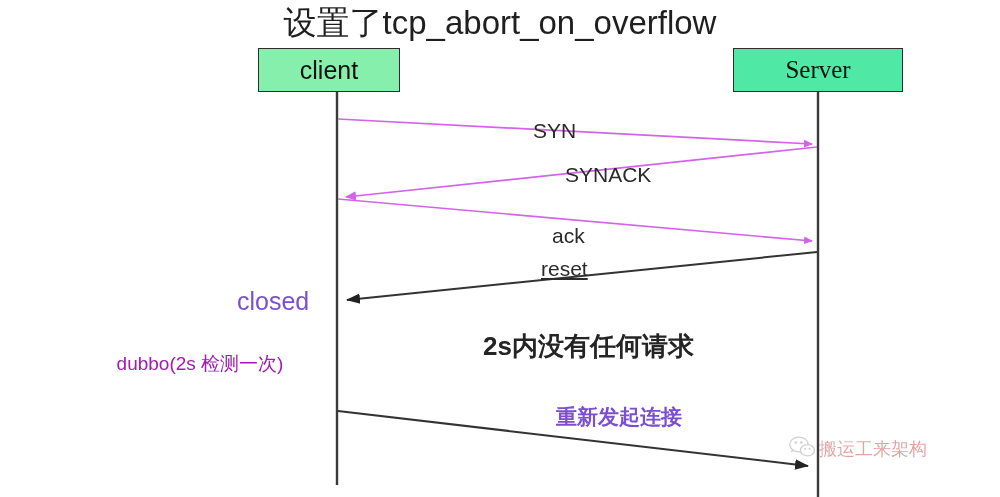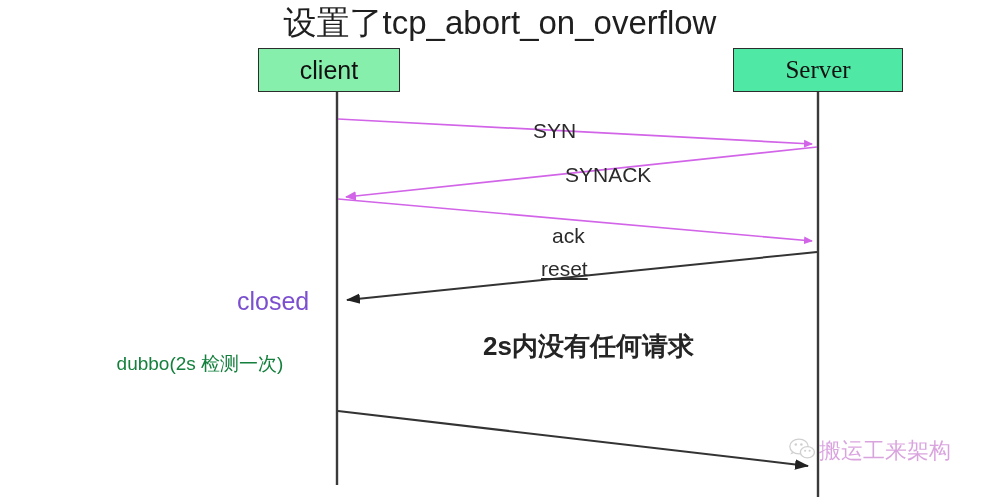--- a/index.html
+++ b/index.html
@@ -100,38 +100,38 @@
     color: #7b4fcf;
     font-weight: 600;
   }
   
   #dubbo-note {
     left: 40px;
     top: 350px;
     width: 320px;
     text-align: center;
     font-size: 19px;
-    color: #15803d;
+    color: #a21caf;
     line-height: 1.45;
     white-space: normal;
   }
   #dubbo-note .nl { display: block; }
   
   #watermark {
     position: absolute;
     left: 789px;
     top: 436px;
     display: flex;
     align-items: center;
     gap: 4px;
     opacity: 0.40;
   }
   #watermark .wm-text {
-    font-size: 22px;
-    color: #a21caf;
+    font-size: 18px;
+    color: #b91c1c;
     white-space: nowrap;
   }
 </style>
 </head>
 <body>
 
 <div id="diagram-root">
 
   <svg id="diagram-svg" viewBox="0 0 1000 497">
     <defs>
@@ -171,20 +171,21 @@
   </div>
 
   <div class="txt msg-label" id="syn-label">SYN</div>
 
   <div class="txt msg-label" id="synack-label">SYNACK</div>
 
   <div class="txt msg-label" id="ack-label">ack</div>
 
   <div class="txt msg-label" id="reset-label">reset</div>
 
+  <div class="txt" id="reconnect-label">重新发起连接</div>
 
 
   <div class="txt state-label" id="closed-label">closed</div>
 
   <div class="txt" id="idle-note">2s内没有任何请求</div>
 
   <div class="txt" id="dubbo-note">
     <span class="nl">dubbo(2s 检测一次)</span>
   </div>
 

